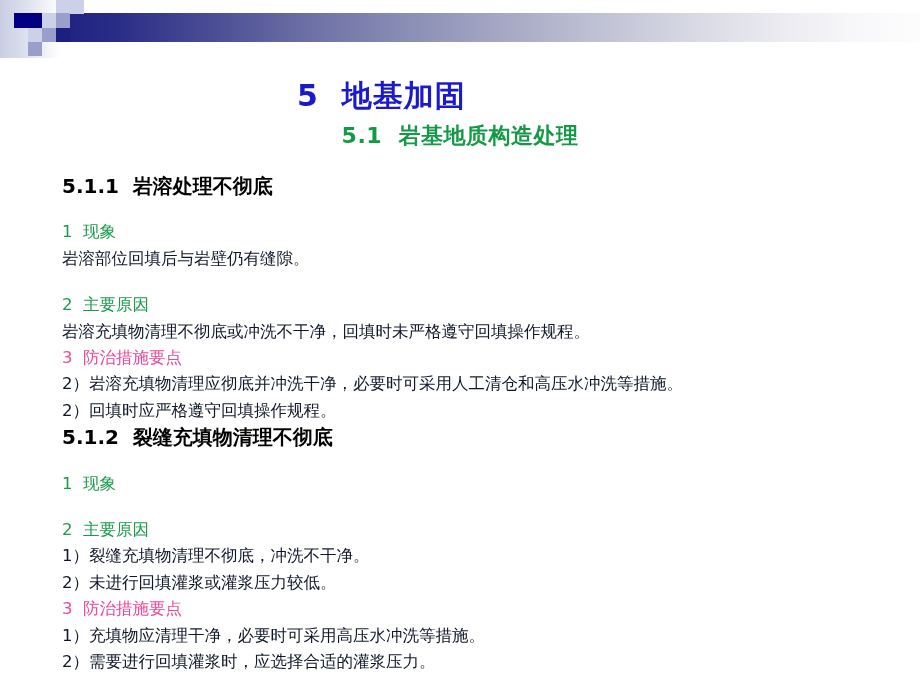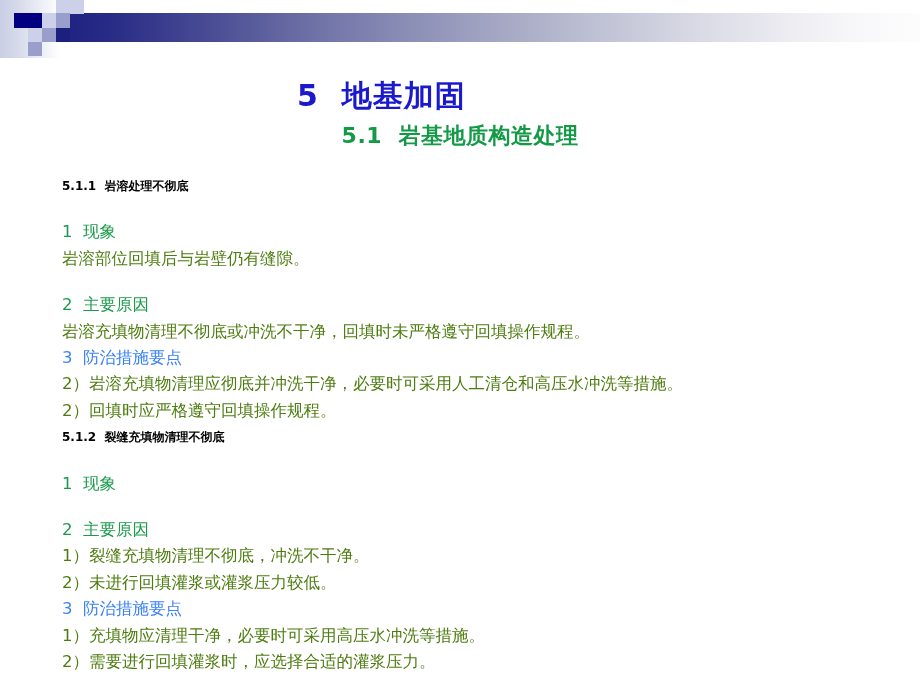--- a/index.html
+++ b/index.html
@@ -93,31 +93,31 @@
   
   #body-content {
     position: absolute;
     left: 62px;
     top: 173px;
     width: 840px;
   }
   .line {
     font-size: 16.5px;
     line-height: 26.4px;
-    color: #4d7c0f;
+    color: #0f172a;
     white-space: pre;
   }
   .line.heading {
     font-weight: bold;
     color: #000000;
-    font-size: 12px;
+    font-size: 20px;
     line-height: 26.4px;
   }
   .line.green  { color: #1a9a4a; margin-top: 20px; }
-  .line.red    { color: #3b82f6; }
+  .line.red    { color: #ec4899; }
 </style>
 </head>
 <body>
 
 <div id="header-decoration">
   <div class="deco-left-fade"></div>
 
   <div class="deco-bar"></div>
 
   <div class="deco-sq sq-pale" style="left:56px;  top:0px;  width:28px; height:14px;"></div>

